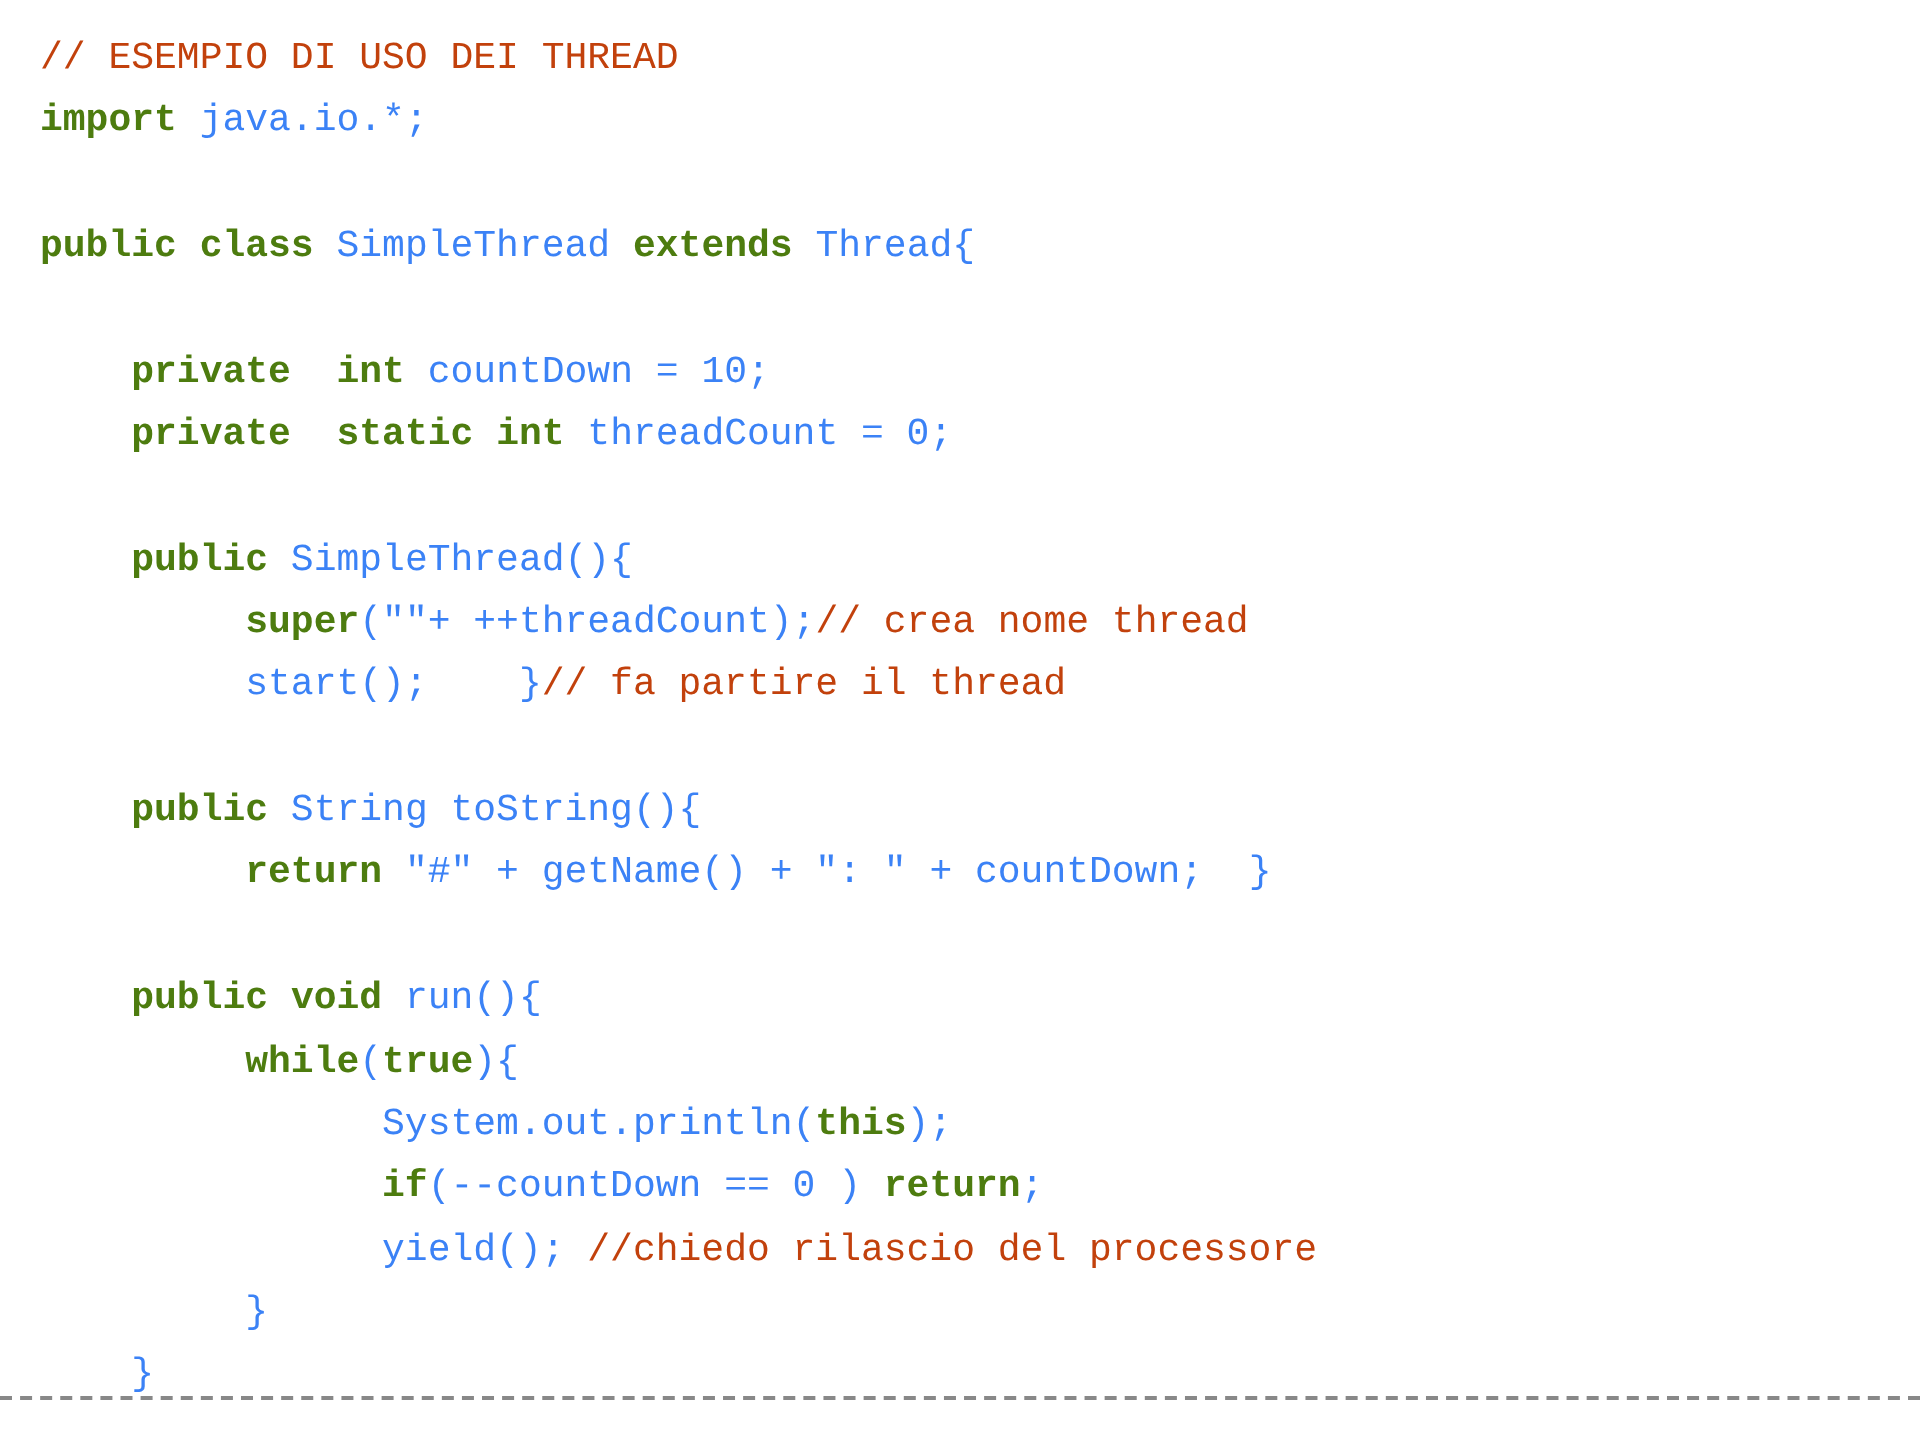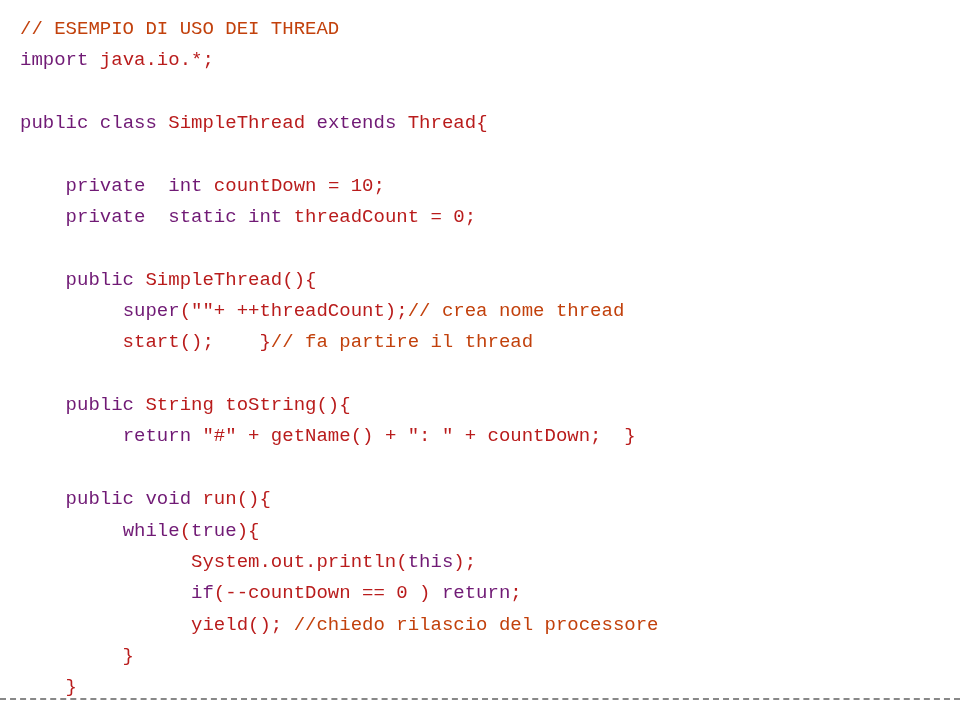--- a/index.html
+++ b/index.html
@@ -13,22 +13,22 @@
     overflow: hidden;
     position: relative;
   }
   .code-block {
     padding: 14px 20px;
     line-height: 1.65;
     white-space: pre;
     color: #555555;
   }
   .teal { color: #c2410c; }
-  .blue { color: #701a75; }
-  .gray { color: #b91c1c; }
+  .blue { color: #4d7c0f; font-weight: bold; }
+  .gray { color: #3b82f6; }
   .bottom-line {
     position: absolute;
     left: 0;
     right: 0;
     bottom: 20px;
     border-top: 2px dashed #888;
   }
 </style>
 </head>
 <body>

